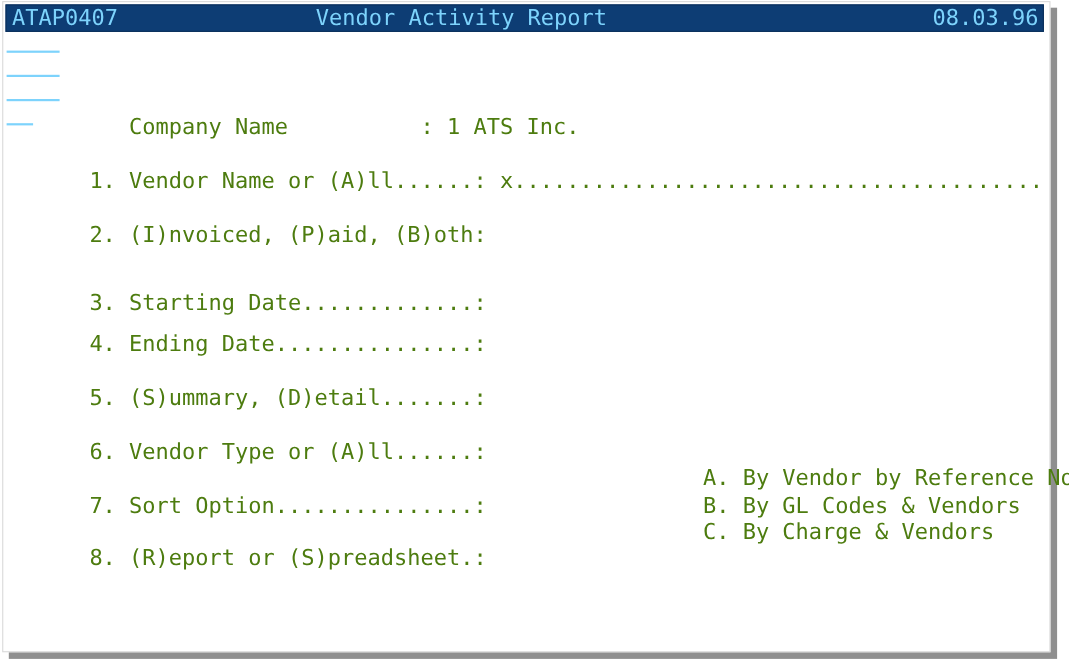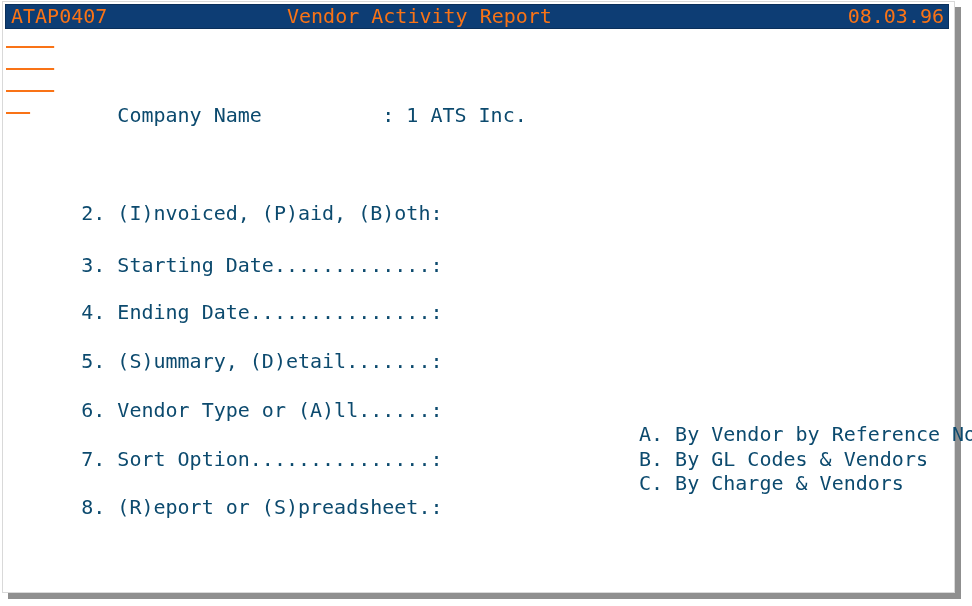--- a/index.html
+++ b/index.html
@@ -43,48 +43,51 @@
     position: absolute;
     left: 0; top: 0; right: 0; bottom: 0;
   }
   .row {
     position: absolute;
     left: 6px;
     height: 25px;
     white-space: pre;
     font-size: 20px;
     line-height: 24.6px;
-    color: #0c4a6e;
+    color: #4d7c0f;
   }
   .row .val { margin-left: 12px; }
   .opt { left: 596px; margin-left: 40px; }
 </style>
 </head>
 <body>
 
 <div class="window">
 
-  <div class="titlebar" style="background: rgb(13, 61, 116); color: #f97316; text-decoration: underline;">
+  <div class="titlebar" style="background: rgb(13, 61, 116); color: #7dd3fc; text-decoration: underline;">
     <span class="tb-left">ATAP0407</span>
     <span class="tb-center">Vendor Activity Report</span>
     <span class="tb-right">08.03.96</span>
   </div>
 
   <div class="screen">
 
     <div class="row" style="top:76px">
       <span>   Company Name          :</span><span class="val">1 ATS Inc.</span>
     </div>
 
+    <div class="row" style="top:125px">
+      <span>1. Vendor Name or (A)ll......:</span><span class="val">x........................................</span>
+    </div>
 
     <div class="row" style="top:174px">
       <span>2. (I)nvoiced, (P)aid, (B)oth:</span><span class="val"></span>
     </div>
 
-    <div class="row" style="top:226px">
+    <div class="row" style="top:236px">
       <span>3. Starting Date.............:</span><span class="val"></span>
     </div>
 
     <div class="row" style="top:273px">
       <span>4. Ending Date...............:</span><span class="val"></span>
     </div>
 
     <div class="row" style="top:322px">
       <span>5. (S)ummary, (D)etail.......:</span><span class="val"></span>
     </div>

